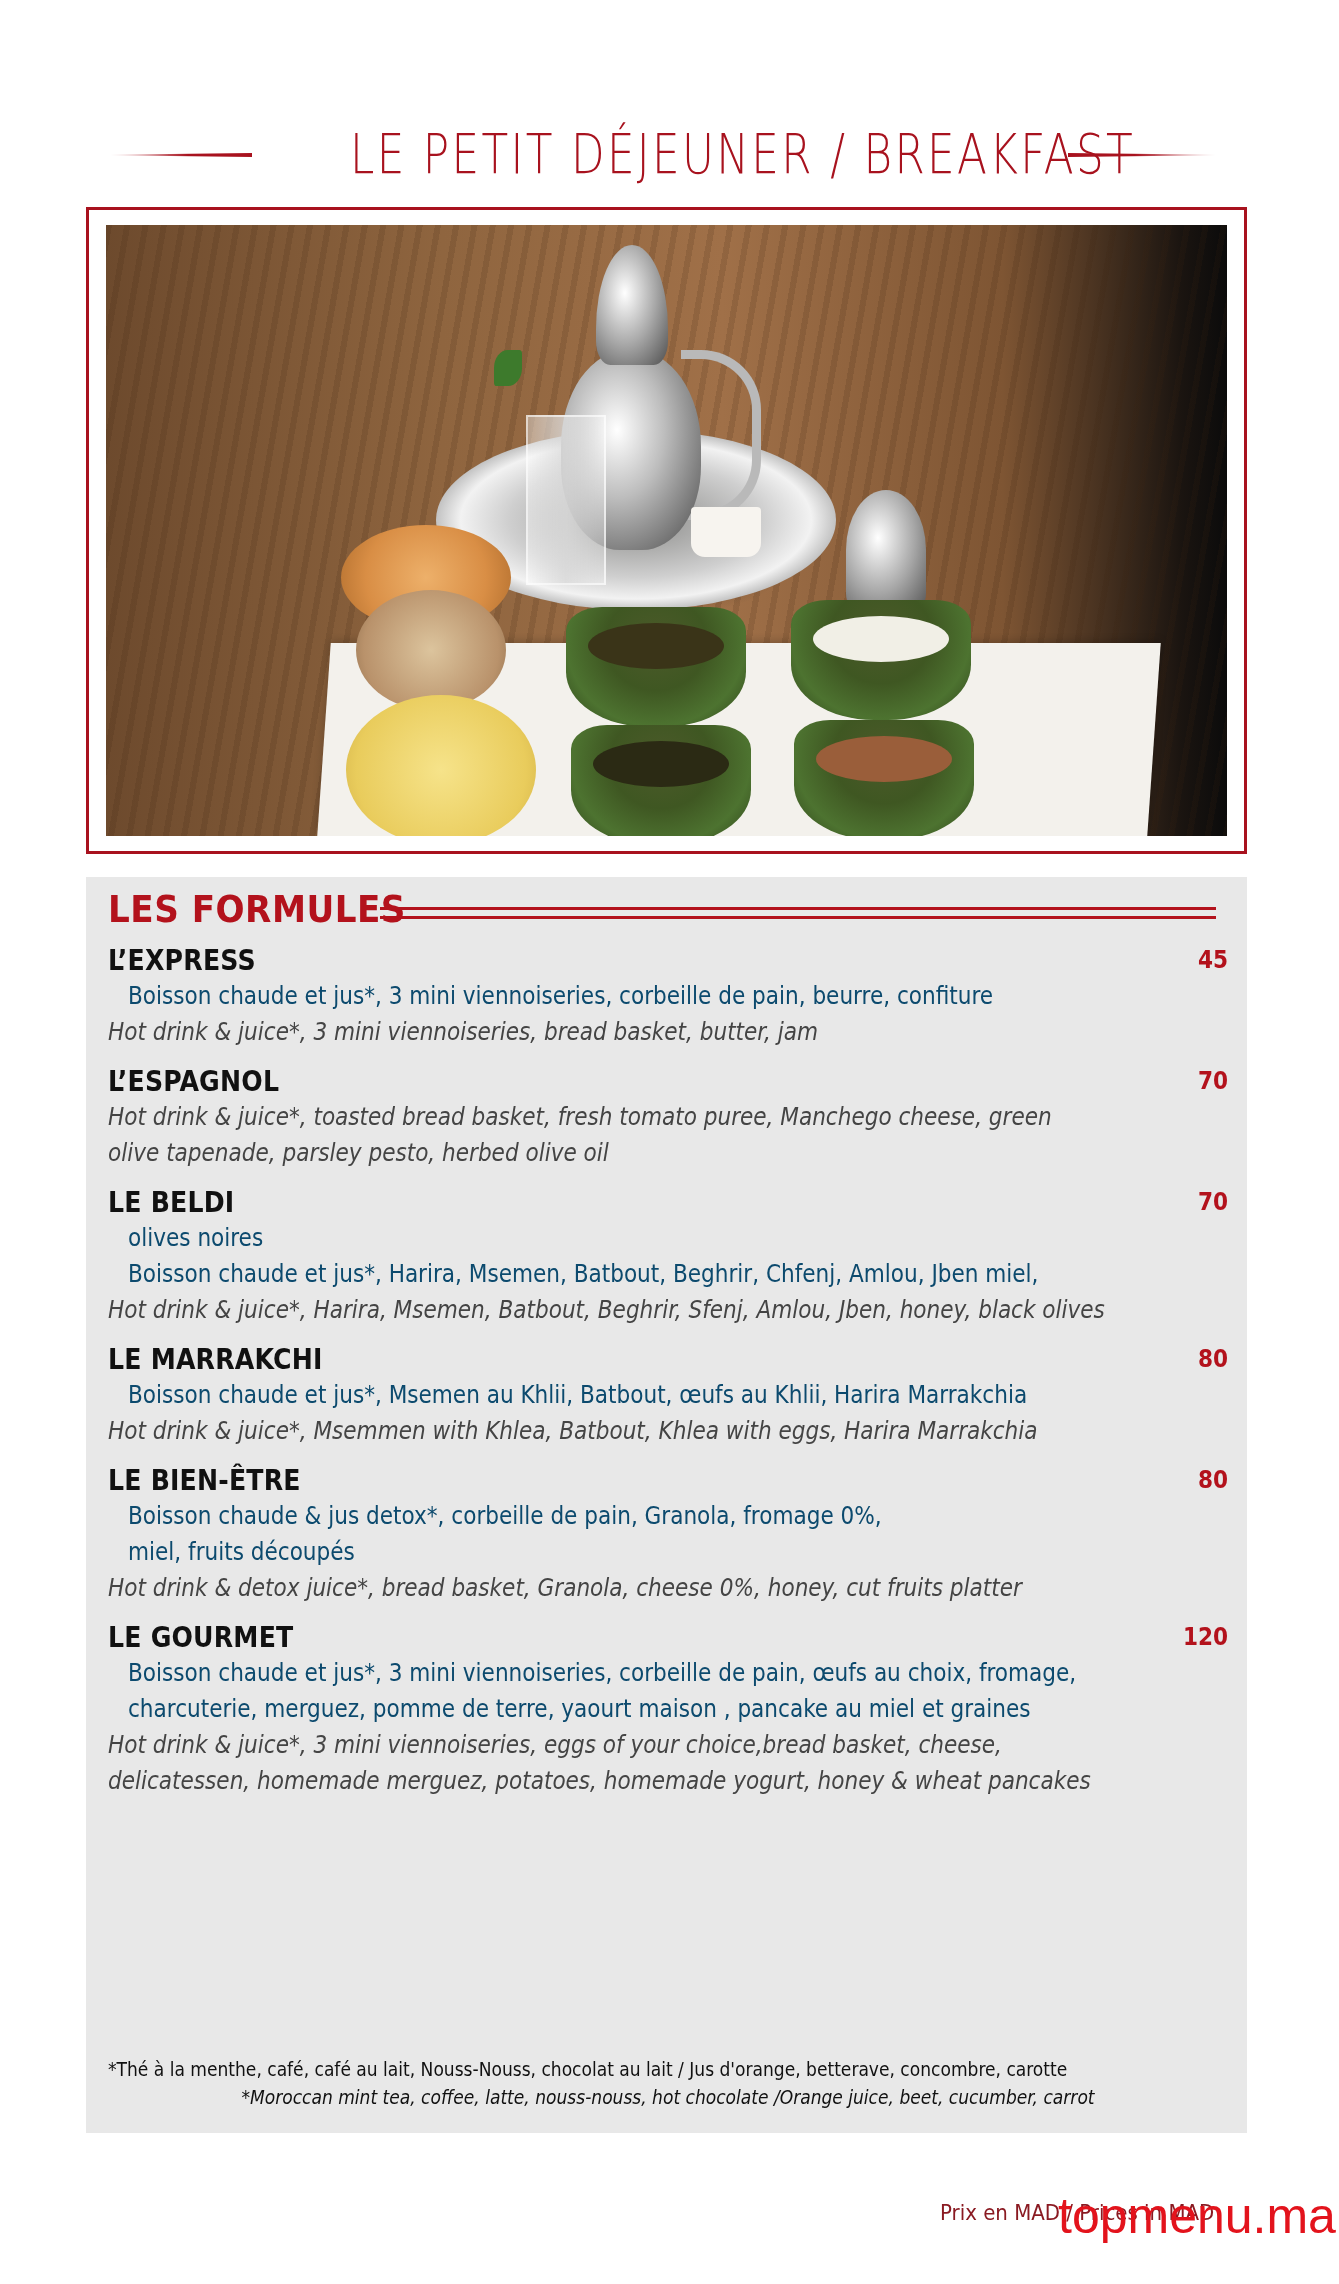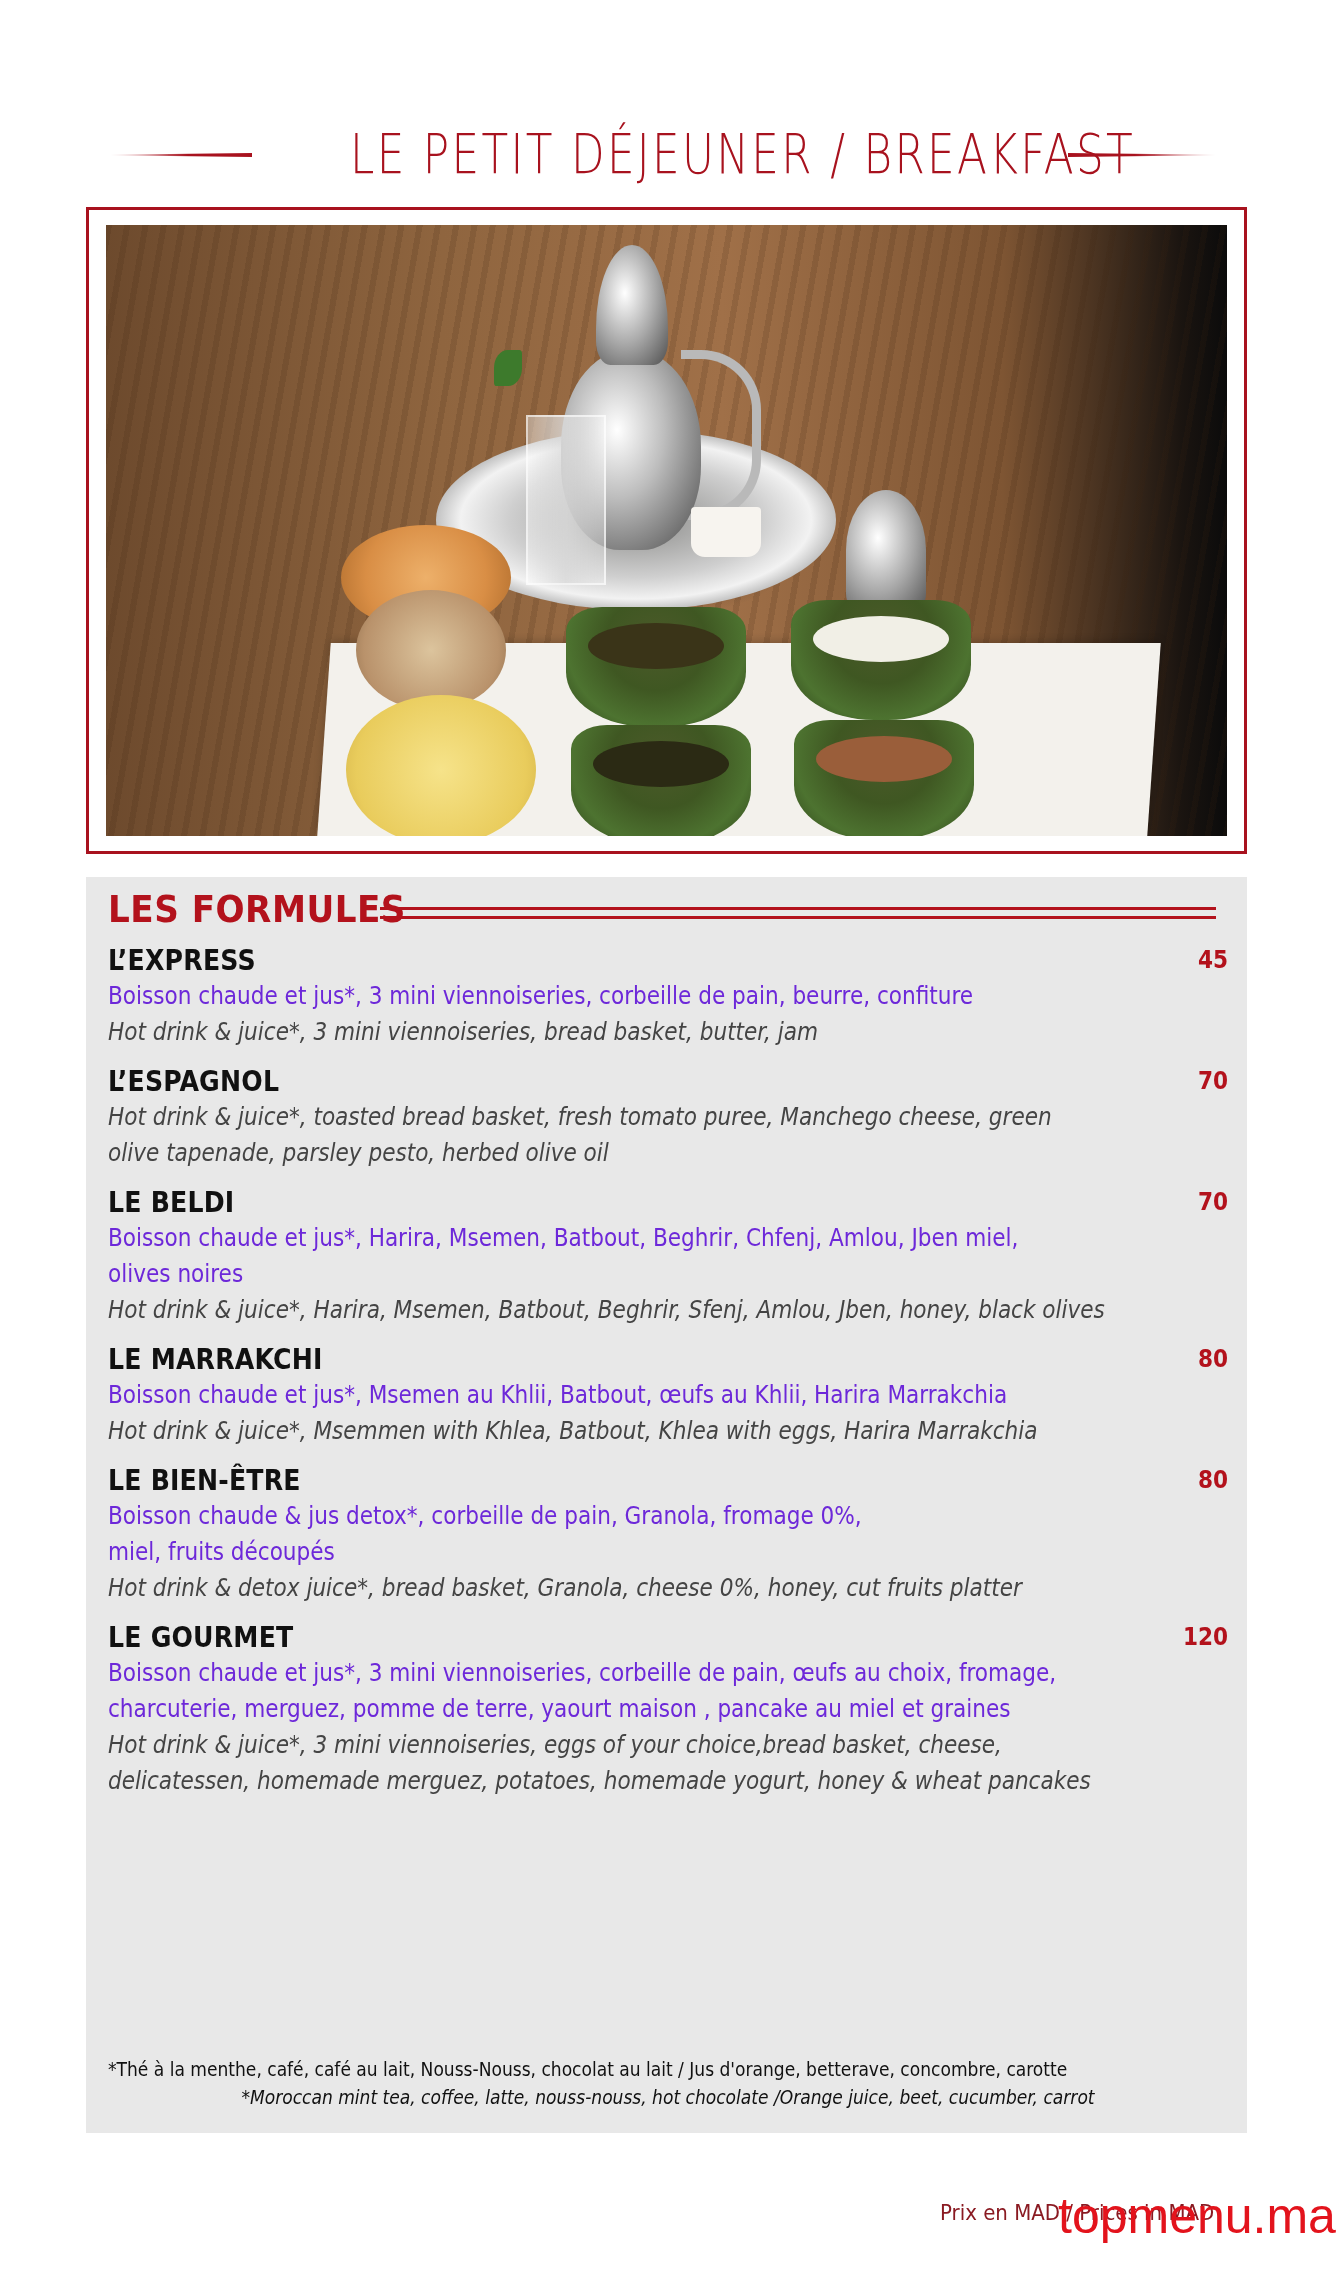--- a/index.html
+++ b/index.html
@@ -39,21 +39,21 @@
   .panel { position: absolute; left: 86px; top: 877px; width: 1161px; height: 1256px; background: #e8e8e8; }
   .section-head { position: absolute; left: 22px; top: 8px; width: 1120px; height: 56px; }
   .section-title { position: absolute; left: 0; top: 2px; font-family: "DejaVu Sans Condensed", "DejaVu Sans", sans-serif; font-weight: bold; font-size: 38px; color: #b3121c; letter-spacing: 0.5px; white-space: nowrap; text-align: center; }
   .double-rule { position: absolute; left: 272px; top: 22px; width: 836px; height: 12px; border-top: 3px solid #b3121c; border-bottom: 3px solid #b3121c; }
 
   .items { position: absolute; left: 22px; top: 66px; width: 1120px; }
   .item { position: relative; margin-bottom: 14px; }
   .item-head { position: relative; height: 35px; }
   .item-name { font-size: 28px; font-weight: bold; color: #111; line-height: 35px; letter-spacing: 0.2px; }
   .item-price { position: absolute; right: 0; top: 0; font-size: 24px; font-weight: bold; color: #b3121c; line-height: 35px; }
-  .item-fr { font-size: 24px; color: #6d28d9; line-height: 36px; }
+  .item-fr { font-size: 24px; color: #0c4a6e; line-height: 36px; margin-left: 20px; }
   .item-en { font-size: 24px; font-style: italic; color: #444; line-height: 36px; }
   .line { display: block; white-space: nowrap; }
 
   .footnote { position: absolute; left: 22px; top: 1178px; width: 1120px; }
   .footnote .fr { font-size: 19px; color: #111; line-height: 28px; white-space: nowrap; }
   .footnote .en { font-size: 19px; font-style: italic; color: #111; line-height: 28px; white-space: nowrap; text-align: center; }
 
   .price-note { position: absolute; left: 940px; top: 2200px; font-size: 22px; color: #8a1a22; white-space: nowrap; }
   .watermark { position: absolute; left: 1058px; top: 2188px; font-family: "Liberation Sans", sans-serif; font-size: 50px; color: #e3131c; white-space: nowrap; line-height: 56px; }
 </style>
@@ -126,22 +126,22 @@
         <span class="line">olive tapenade, parsley pesto, herbed olive oil</span>
       </div>
     </div>
 
     <div class="item">
       <div class="item-head">
         <div class="item-name">LE BELDI</div>
         <div class="item-price">70</div>
       </div>
       <div class="item-fr">
+        <span class="line">olives noires</span>
         <span class="line">Boisson chaude et jus*, Harira, Msemen, Batbout, Beghrir, Chfenj, Amlou, Jben miel,</span>
-        <span class="line">olives noires</span>
       </div>
       <div class="item-en">
         <span class="line">Hot drink &amp; juice*, Harira, Msemen, Batbout, Beghrir, Sfenj, Amlou, Jben, honey, black olives</span>
       </div>
     </div>
 
     <div class="item">
       <div class="item-head">
         <div class="item-name">LE MARRAKCHI</div>
         <div class="item-price">80</div>

